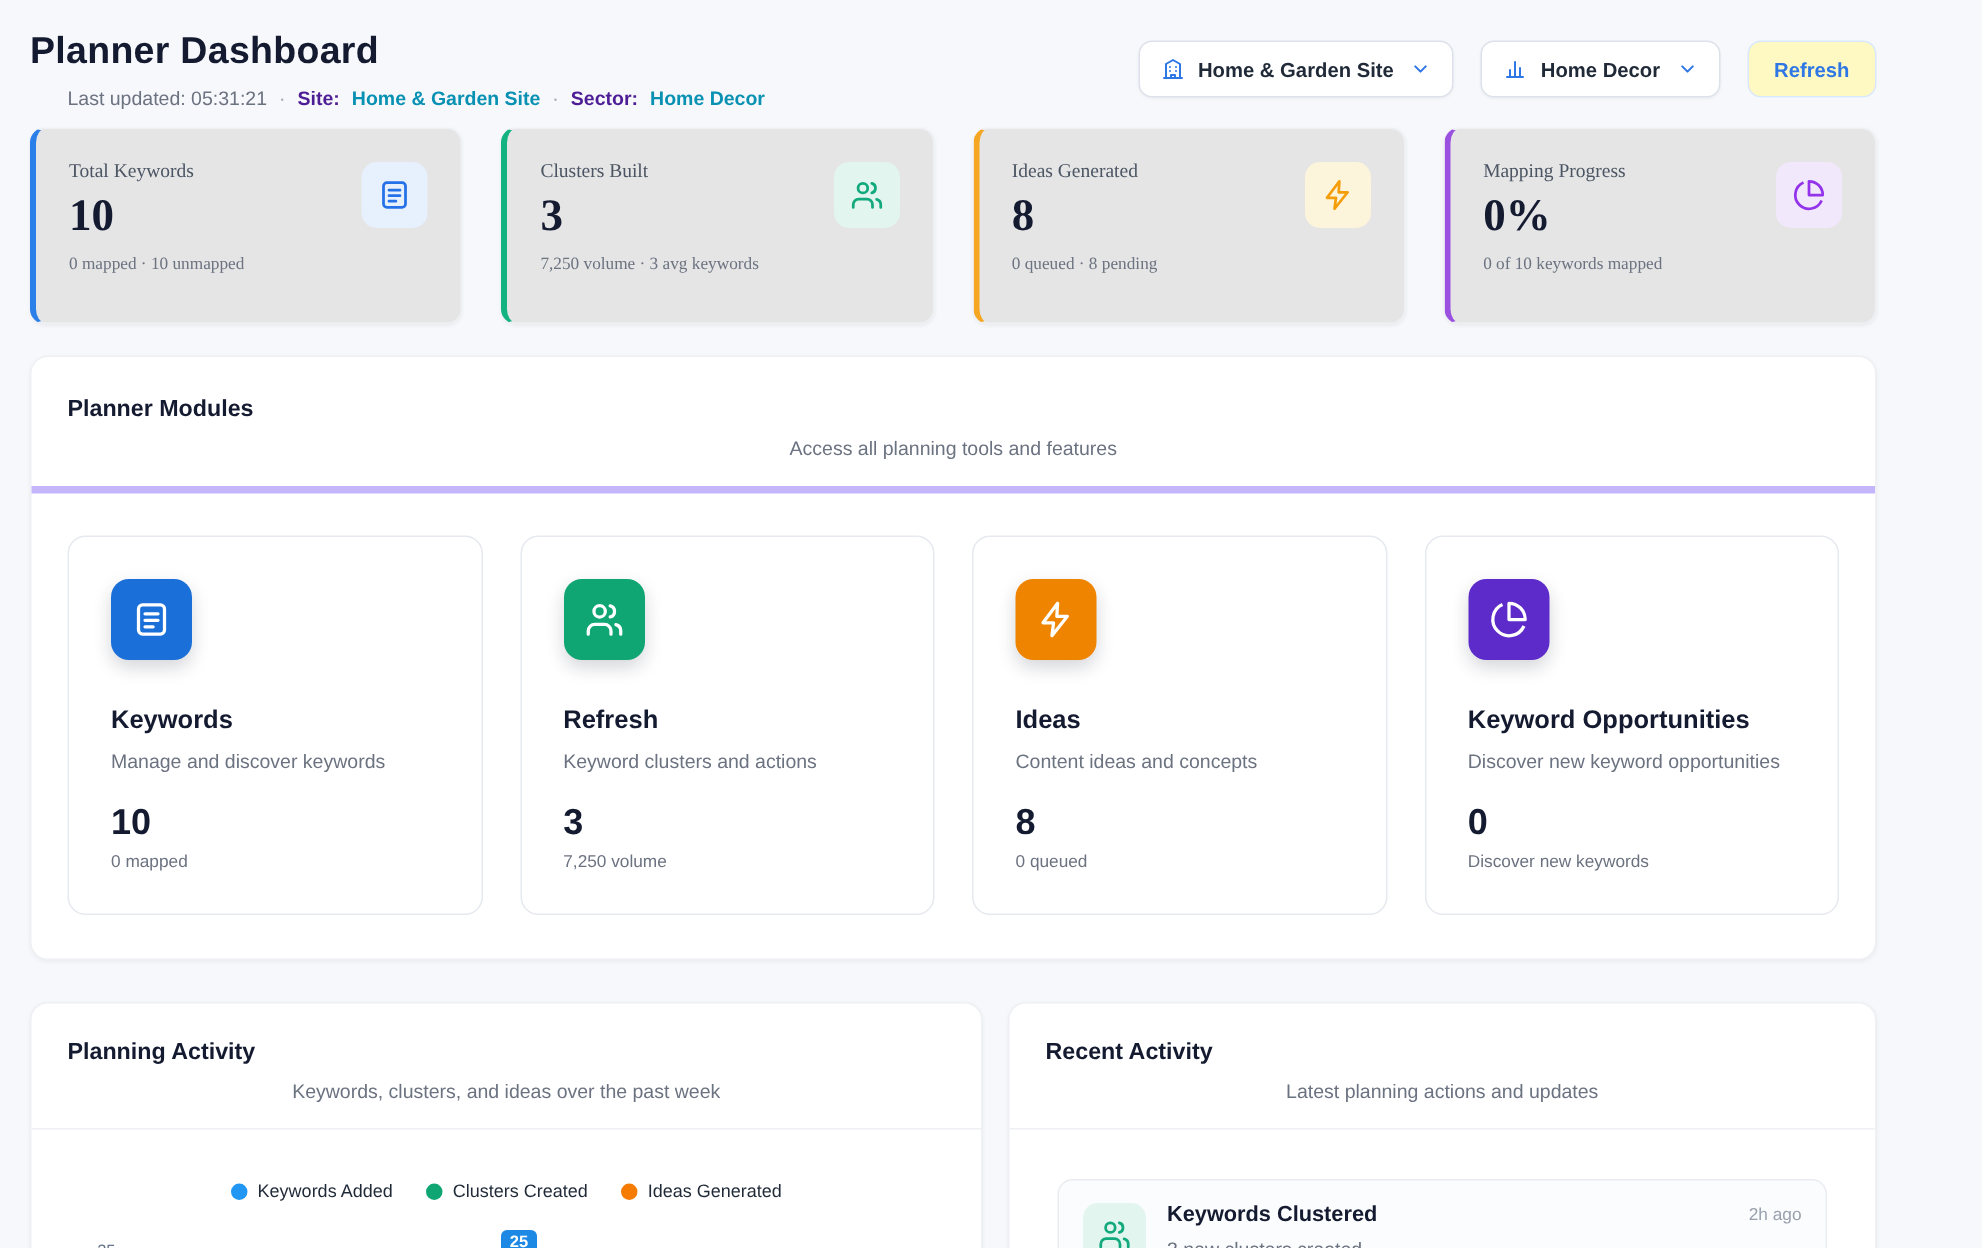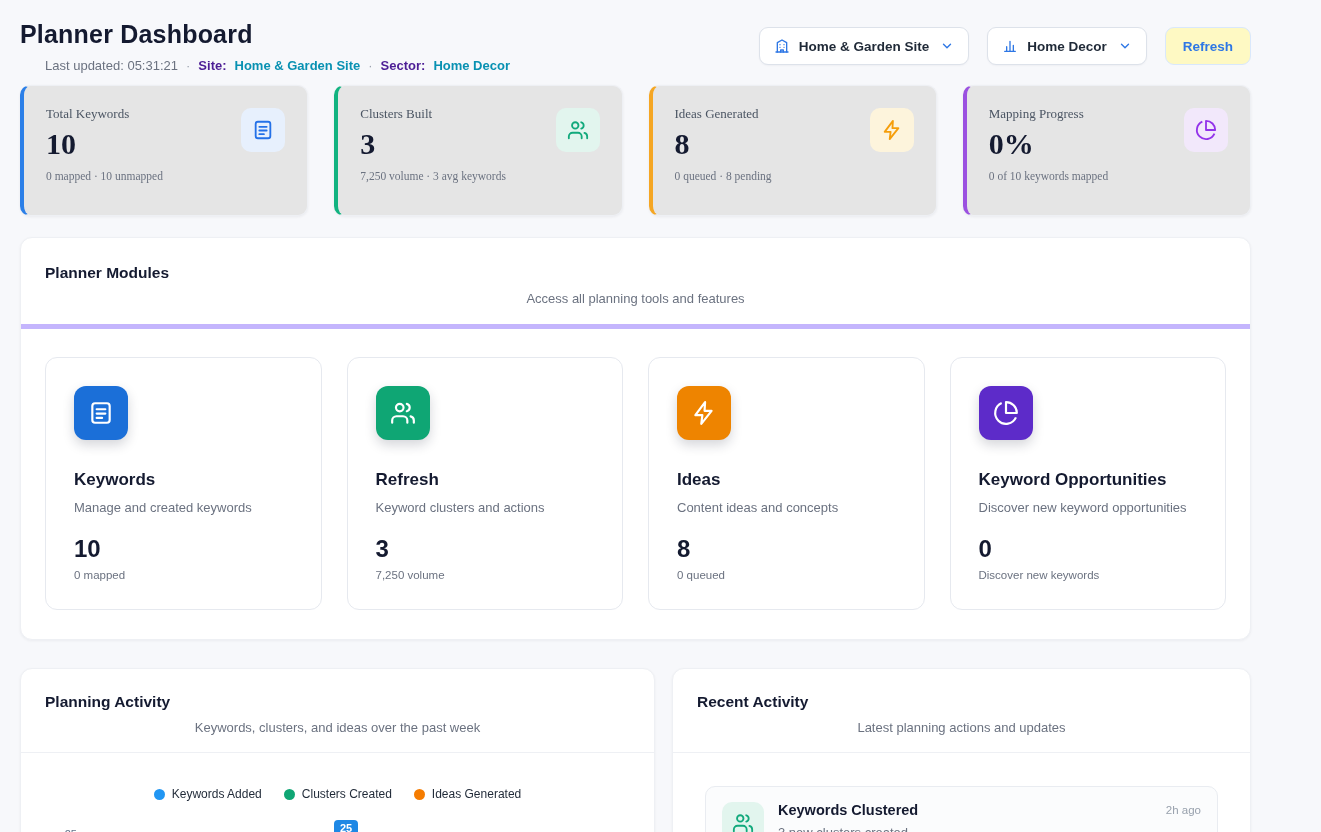--- a/index.html
+++ b/index.html
@@ -198,21 +198,21 @@
     <div class="modules">
 
       <div class="module-card">
         <div class="module-icon mi-blue">
           <svg width="26" height="26" viewBox="0 0 24 24" fill="none" stroke="currentColor" stroke-width="2" stroke-linecap="round">
               <rect x="4" y="3" width="16" height="18" rx="2.5"></rect>
               <path d="M8 8.5h8M8 12.5h8M8 16.5h5"></path>
             </svg>
         </div>
         <div class="module-title">Keywords</div>
-        <div class="module-desc">Manage and created keywords</div>
+        <div class="module-desc">Manage and discover keywords</div>
         <div class="module-value">10</div>
         <div class="module-detail">0 mapped</div>
       </div>
 
       <div class="module-card">
         <div class="module-icon mi-green">
           <svg width="26" height="26" viewBox="0 0 24 24" fill="none" stroke="currentColor" stroke-width="2" stroke-linecap="round" stroke-linejoin="round">
               <path d="M16 21v-2a4 4 0 0 0-4-4H6a4 4 0 0 0-4 4v2"></path>
               <circle cx="9" cy="7" r="3.5"></circle>
               <path d="M22 21v-2a4 4 0 0 0-3-3.87"></path>

